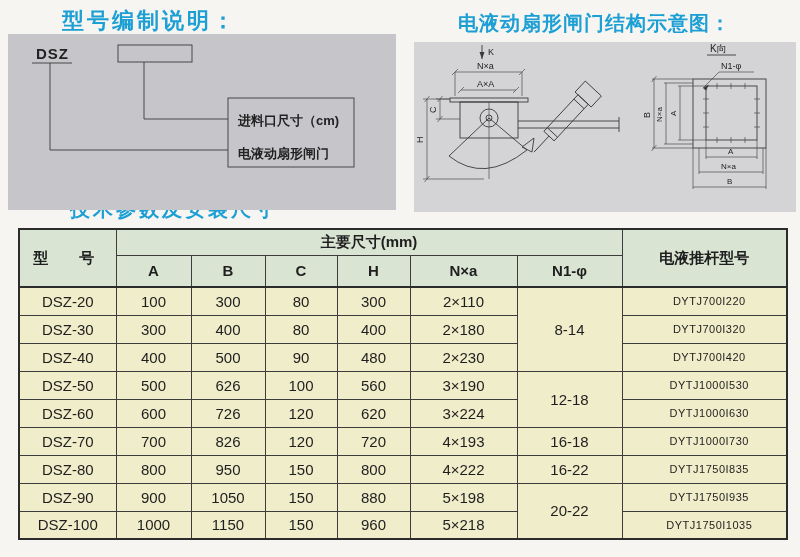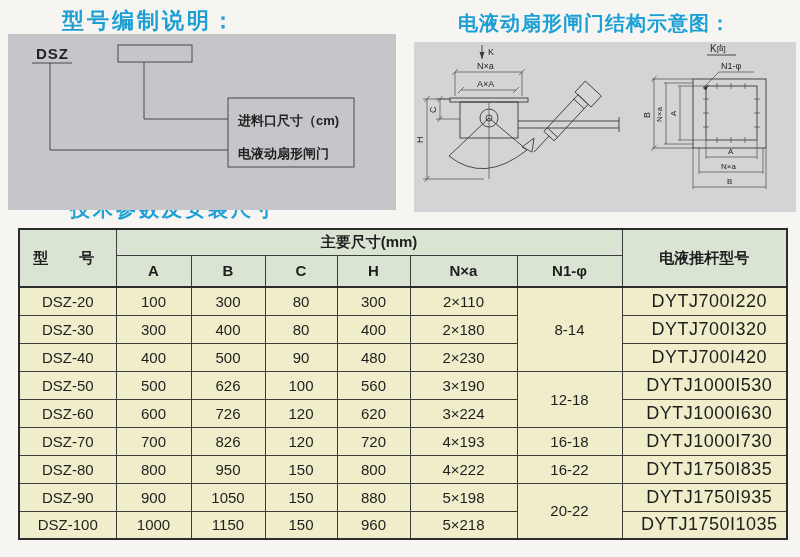--- a/index.html
+++ b/index.html
@@ -25,21 +25,21 @@
     border:2px solid #2c2c2c;font-size:15px;}
   #specs th,#specs td{border:1px solid var(--table-border);text-align:center;vertical-align:middle;padding:0 2px;}
   #specs thead th{background:var(--table-header-bg);font-weight:600;}
   #specs thead tr:first-child{height:26px;}
   #specs thead tr:last-child{height:32px;}
   #specs thead{border-bottom:2px solid #2c2c2c;}
   #specs tbody td{background:var(--table-body-bg);height:28px;}
   #specs col.c-model{width:97px;} #specs col.c-a{width:75px;} #specs col.c-b{width:74px;}
   #specs col.c-c{width:72px;} #specs col.c-h{width:73px;} #specs col.c-nxa{width:107px;}
   #specs col.c-n1{width:105px;} #specs col.c-rod{width:165px;}
-  #specs td.rod{font-size:18px;letter-spacing:0.5px;padding-left:12px;}
+  #specs td.rod{font-size:11px;letter-spacing:0.5px;padding-left:12px;}
   #specs th.model-th{letter-spacing:8px;}
 </style>
 </head>
 <body>
 
 <div class="sec-title" id="title-coding">型号编制说明：</div>
 <div class="sec-title" id="title-structure">电液动扇形闸门结构示意图：</div>
 <div class="sec-title" id="title-specs">技术参数及安装尺寸</div>
 
 <div class="panel" id="panel-coding">

